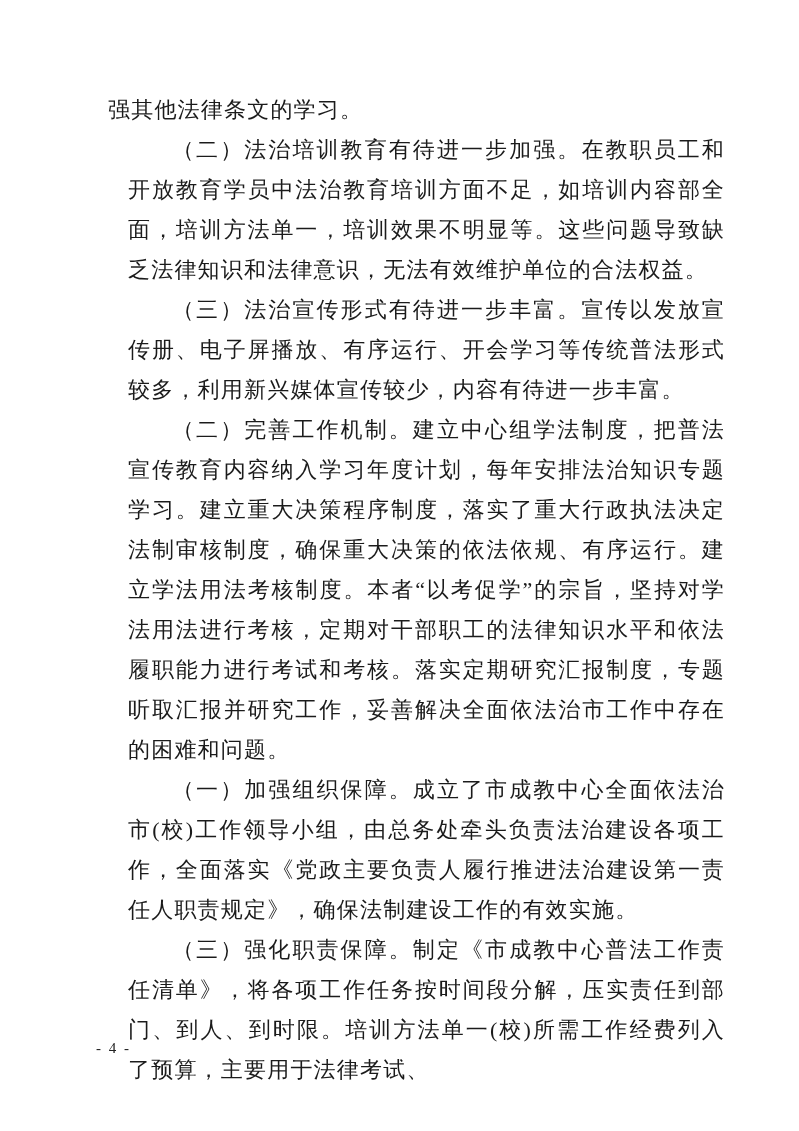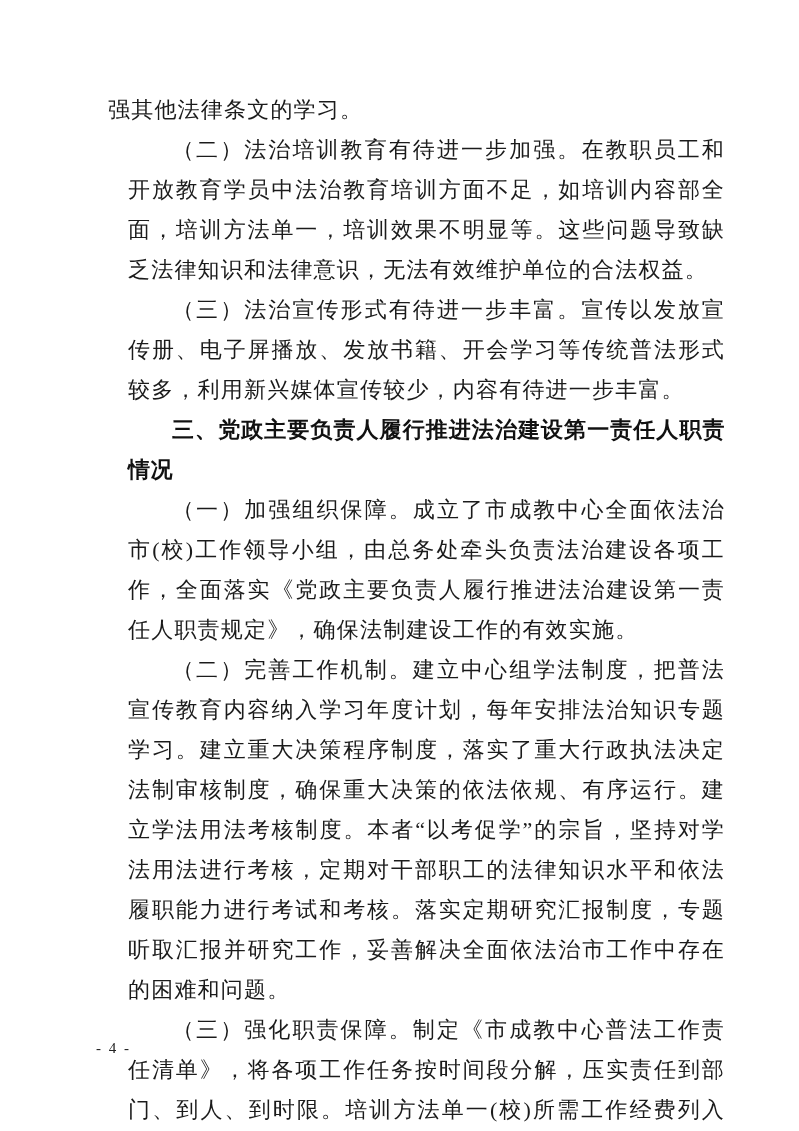--- a/index.html
+++ b/index.html
@@ -49,20 +49,19 @@
     color: #222222;
     font-family: "Liberation Serif", serif;
   }
 </style>
 </head>
 <body>
 
 <div class="doc-body">
   <p class="para">强其他法律条文的学习。</p>
   <p class="para indent">（二）法治培训教育有待进一步加强。在教职员工和开放教育学员中法治教育培训方面不足，如培训内容部全面，培训方法单一，培训效果不明显等。这些问题导致缺乏法律知识和法律意识，无法有效维护单位的合法权益。</p>
-  <p class="para indent">（三）法治宣传形式有待进一步丰富。宣传以发放宣传册、电子屏播放、发放书籍、开会学习等传统普法形式较多，利用新兴媒体宣传较少，内容有待进一步丰富。</p>
-  <p class="para indent heading">三、党政主要负责人履行推进法治建设第一责任人职责情况</p>
+  <p class="para indent">（三）法治宣传形式有待进一步丰富。宣传以发放宣传册、电子屏播放、有序运行、开会学习等传统普法形式较多，利用新兴媒体宣传较少，内容有待进一步丰富。</p>
+  <p class="para indent">（二）完善工作机制。建立中心组学法制度，把普法宣传教育内容纳入学习年度计划，每年安排法治知识专题学习。建立重大决策程序制度，落实了重大行政执法决定法制审核制度，确保重大决策的依法依规、有序运行。建立学法用法考核制度。本者“以考促学”的宗旨，坚持对学法用法进行考核，定期对干部职工的法律知识水平和依法履职能力进行考试和考核。落实定期研究汇报制度，专题听取汇报并研究工作，妥善解决全面依法治市工作中存在的困难和问题。</p>
   <p class="para indent">（一）加强组织保障。成立了市成教中心全面依法治市(校)工作领导小组，由总务处牵头负责法治建设各项工作，全面落实《党政主要负责人履行推进法治建设第一责任人职责规定》，确保法制建设工作的有效实施。</p>
-  <p class="para indent">（二）完善工作机制。建立中心组学法制度，把普法宣传教育内容纳入学习年度计划，每年安排法治知识专题学习。建立重大决策程序制度，落实了重大行政执法决定法制审核制度，确保重大决策的依法依规、有序运行。建立学法用法考核制度。本者“以考促学”的宗旨，坚持对学法用法进行考核，定期对干部职工的法律知识水平和依法履职能力进行考试和考核。落实定期研究汇报制度，专题听取汇报并研究工作，妥善解决全面依法治市工作中存在的困难和问题。</p>
   <p class="para indent">（三）强化职责保障。制定《市成教中心普法工作责任清单》，将各项工作任务按时间段分解，压实责任到部门、到人、到时限。培训方法单一(校)所需工作经费列入了预算，主要用于法律考试、</p>
 </div>
 
 <div class="page-number">- 4 -</div>
 
 </body></html>

